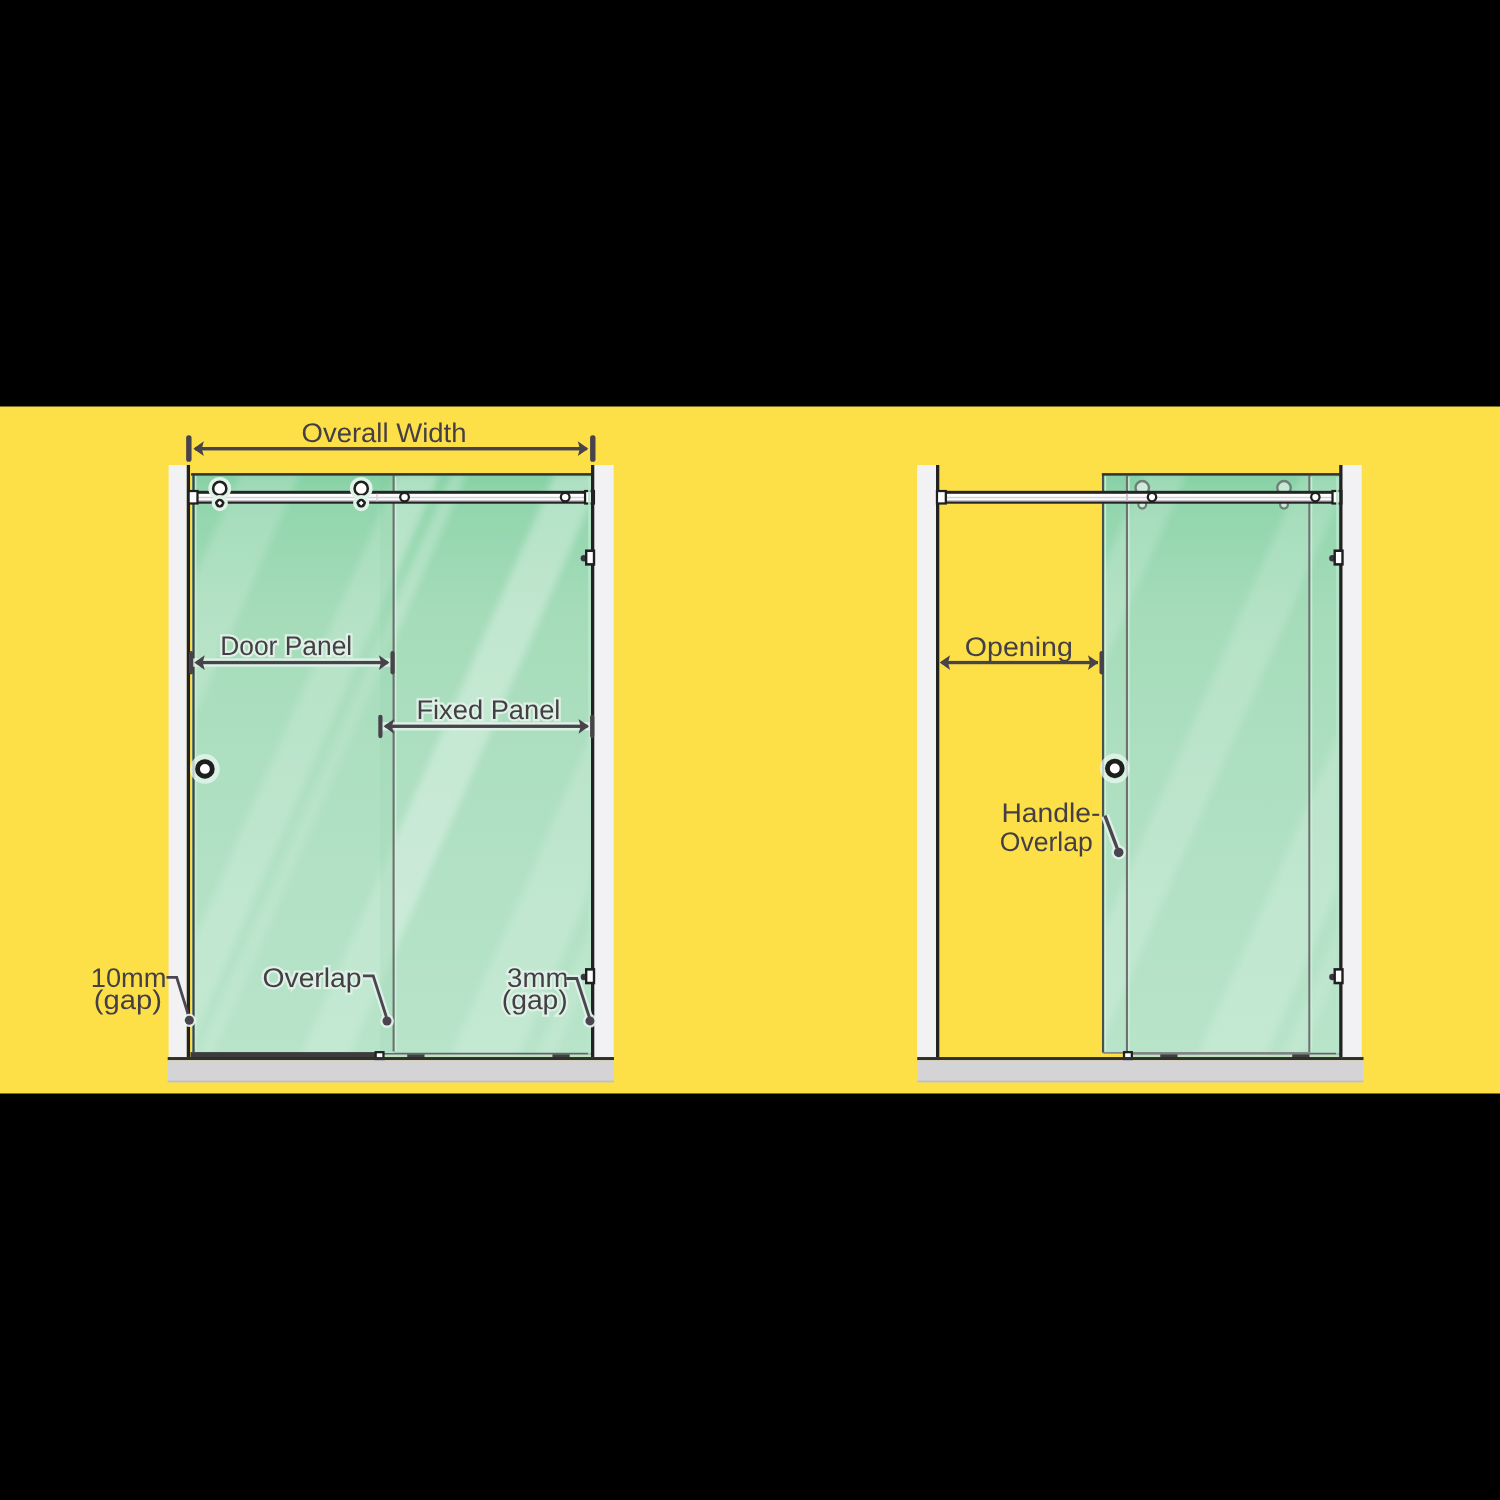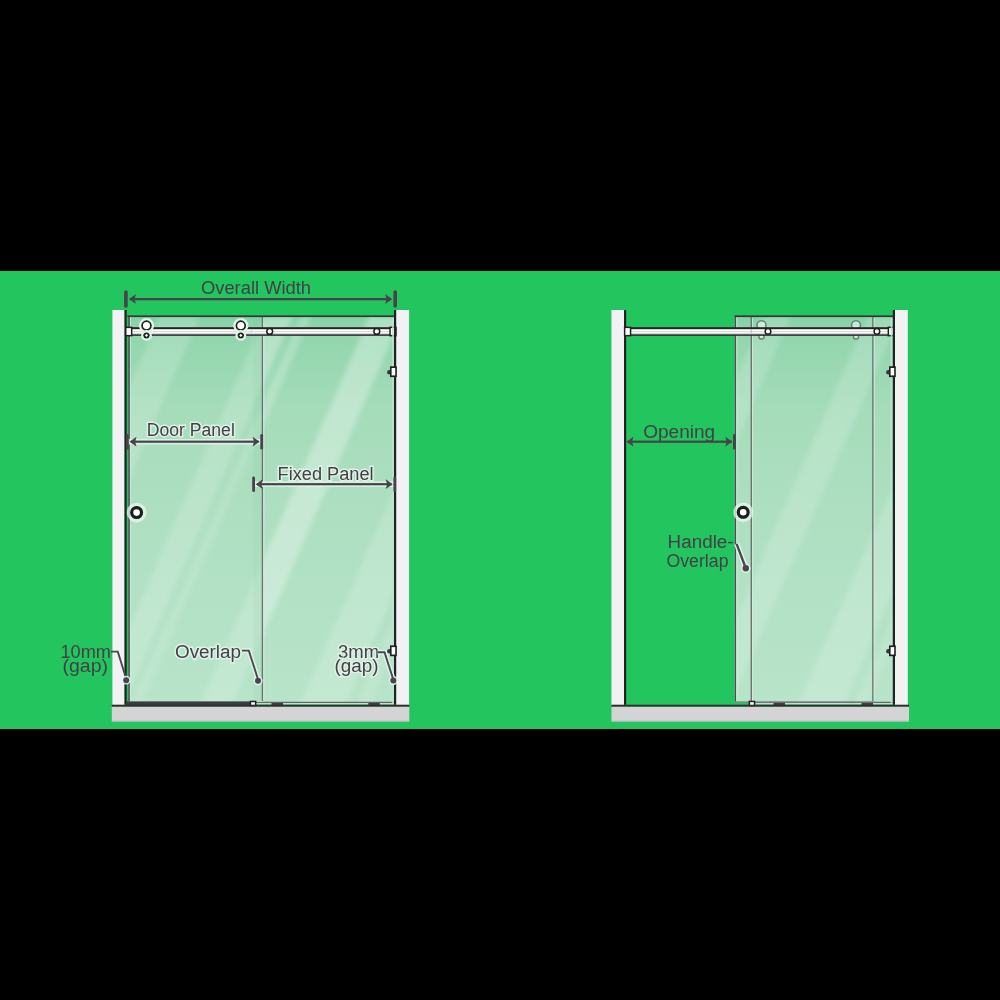--- a/index.html
+++ b/index.html
@@ -1,16 +1,16 @@
 <!DOCTYPE html>
 <html><head>
 <meta charset="utf-8">
 <style>
   html,body{margin:0;padding:0;background:#fff;}
-  .stage{position:relative;width:1000px;height:1000px;overflow:hidden;background:#22c55e;
+  .stage{position:relative;width:1000px;height:1000px;overflow:hidden;background:#fde047;
          font-family:"Liberation Sans", sans-serif;}
   svg{position:absolute;left:0;top:0;}
   text{font-family:"Liberation Sans",sans-serif;fill:#443f46;}
 </style>
 </head>
 <body>
 <div class="stage">
 <svg width="1000" height="1000" viewBox="0 0 1000 1000">
 <defs>
   <linearGradient id="glass" x1="0" y1="316" x2="0" y2="705" gradientUnits="userSpaceOnUse">

